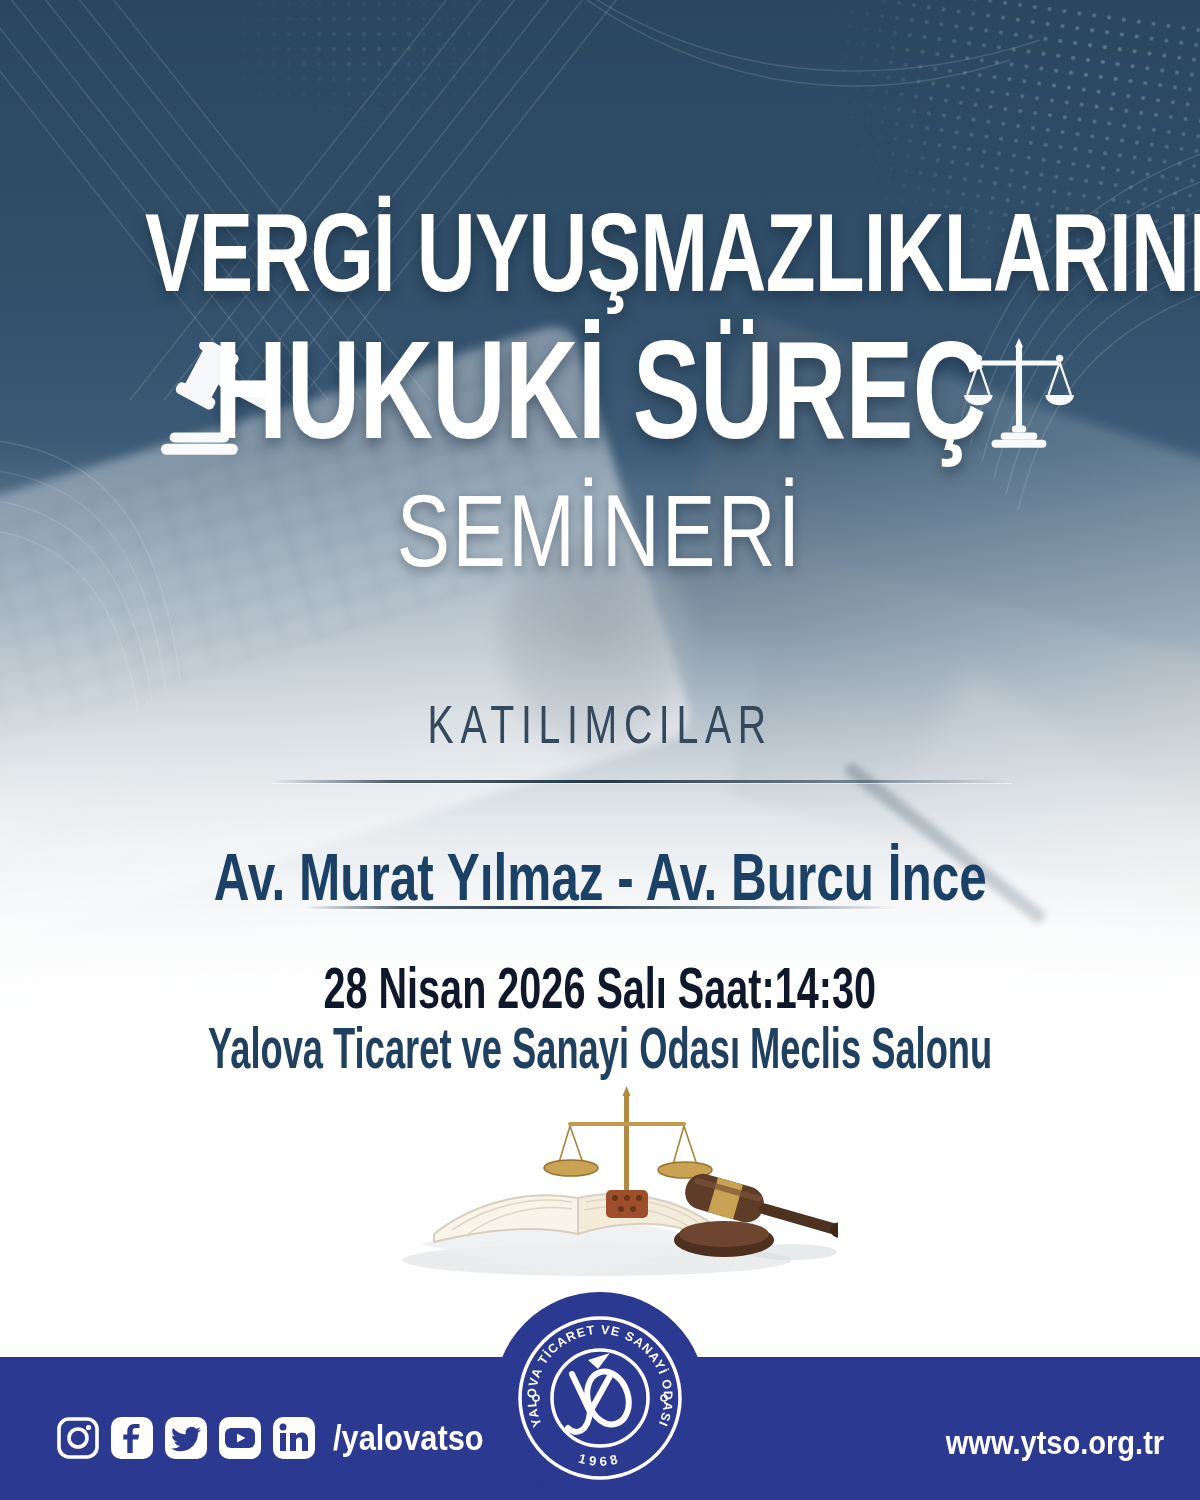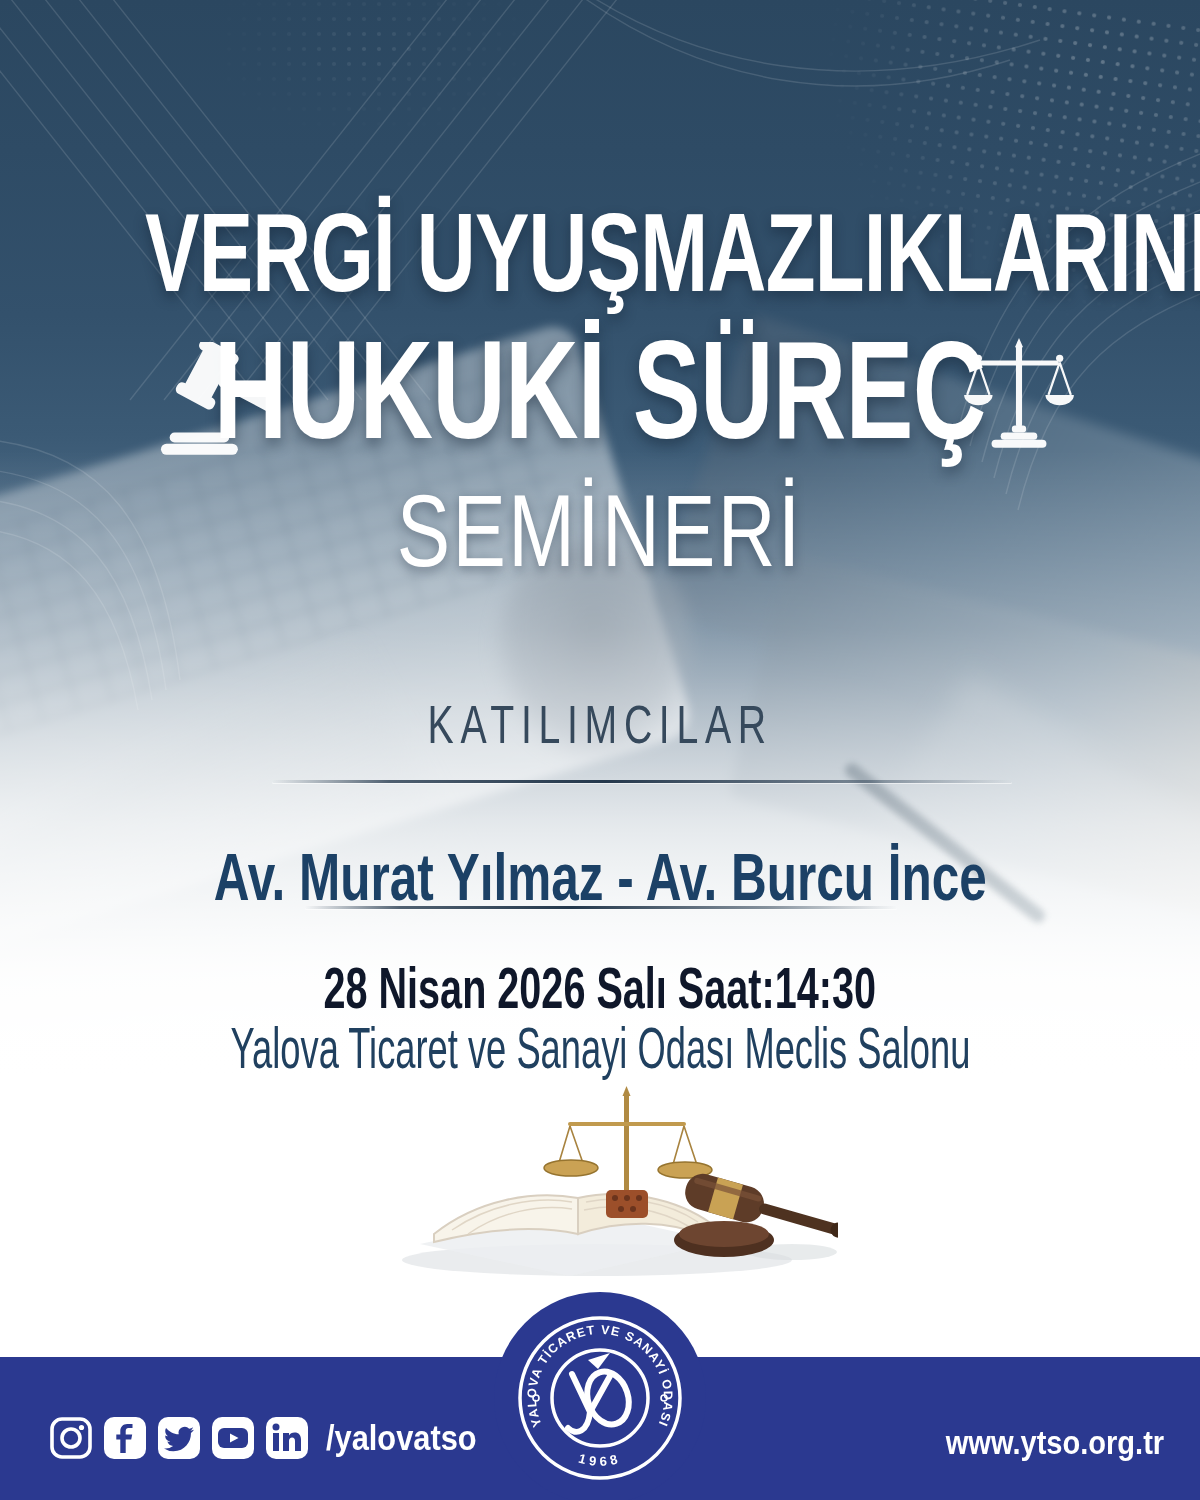--- a/index.html
+++ b/index.html
@@ -88,28 +88,28 @@
     background:linear-gradient(90deg, rgba(40,60,80,0) 0%, rgba(40,60,80,.8) 16%,
       #24384c 45%, rgba(40,60,80,.55) 78%, rgba(40,60,80,0) 100%);
     box-shadow:0 1px 0 rgba(255,255,255,.55);
   }
   .div1 { left:272px; top:780px; width:740px; }
   .div2 { left:305px; top:906px; width:592px; }
   .names { top:804px; font-size:66px; font-weight:700; color:#1c4166;margin-top:35px; }
   .names .sx { transform:scale(.75,1.0); }
   .date1 { top:956px; font-size:55px; font-weight:700; color:#0f172a; }
   .date1 .sx { transform:scale(.72,1.05); }
-  .date2 { top:1016px; font-size:55px; font-weight:400; color:#20405f; }
+  .date2 { top:1016px; font-size:55px; font-weight:700; color:#20405f; }
   .date2 .sx { transform:scale(.66,1.05); }
   
   .law-photo { position:absolute; left:372px; top:1082px; width:466px; height:208px; }
   
   .bar { position:absolute; left:0; top:1357px; width:1200px; height:143px; background:#2b3990; }
   .logo-wrap { position:absolute; left:492px; top:1290px; width:216px; height:216px; }
-  .social-row { position:absolute; left:48px; top:1414px; height:48px;
+  .social-row { position:absolute; left:55px; top:1414px; height:48px;
     display:flex; align-items:center; gap:8px; }
   .handle { color:#ffffff; font-size:35px; font-weight:700; margin-left:8px;
     display:inline-block; transform:scaleX(.88); transform-origin:left center; white-space:nowrap; }
   .website { position:absolute; right:36px; top:1424px; color:#ffffff;
     font-size:33px; font-weight:700; transform:scaleX(.88); transform-origin:right center; }
 </style>
 </head>
 <body>
 
 <div class="poster">

